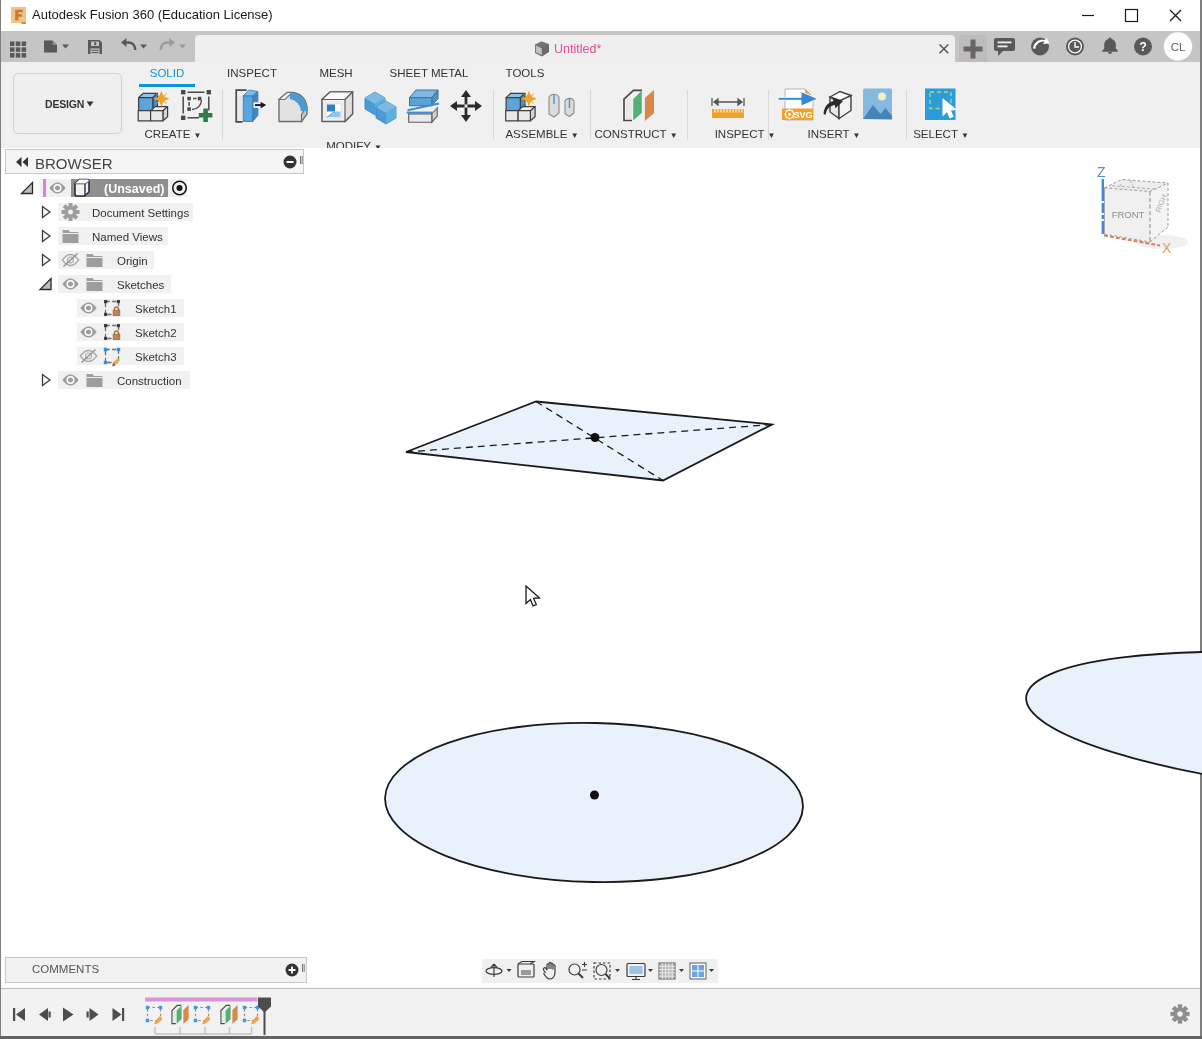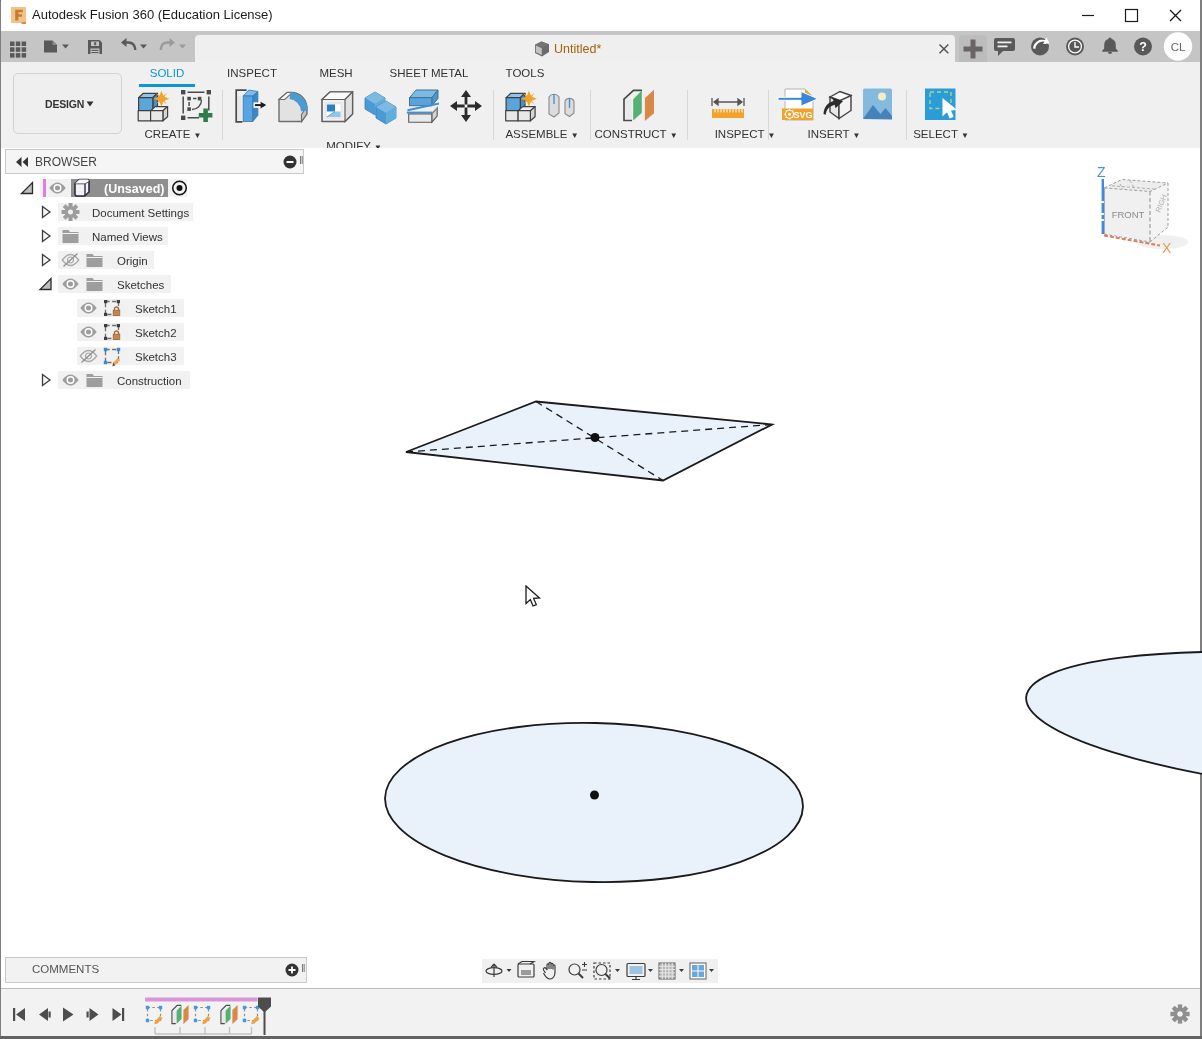--- a/index.html
+++ b/index.html
@@ -64,21 +64,21 @@
   <path d="M171 11.5 h-3.5 c-4.5 0 -6.5 3 -6.8 7.5" fill="none" stroke="#9b9b9b" stroke-width="2.4"></path>
   <path d="M179 13.5 h7 l-3.5 4 z" fill="#9b9b9b"></path>
 </svg>
 
 <div class="abs" id="doctab" style="left:195px;top:34.5px;width:760px;height:27.5px;background:#efefef;border-radius:4px 4px 0 0;"></div>
 <svg class="abs" style="left:533px;top:40px;" width="18" height="18" viewBox="0 0 18 18">
   <path d="M2 4.8 L8.5 1.5 L16 4.2 L16 12 L9 16.5 L2 13 Z" fill="#6b6b6b"></path>
   <path d="M2 4.8 L8.5 1.5 L16 4.2 L9.5 7.5 Z" fill="#757575"></path>
   <path d="M2.8 5.6 L8.8 8.2 L8.8 15 L2.8 12.2 Z" fill="#c2c2c2"></path>
 </svg>
-<span class="abs" style="left:554px;top:41.5px;font-size:12.5px;color:#a16207;">Untitled*</span>
+<span class="abs" style="left:554px;top:41.5px;font-size:12.5px;color:#ec4899;">Untitled*</span>
 <svg class="abs" style="left:938px;top:43px;" width="12" height="12" viewBox="0 0 12 12">
   <path d="M1.5 1.5 L10.3 10.3 M10.3 1.5 L1.5 10.3" stroke="#565656" stroke-width="1.5"></path>
 </svg>
 
 <div class="abs" style="left:959px;top:35px;width:28px;height:27px;background:#bcbcbc;border-radius:4px 4px 0 0;"></div>
 <svg class="abs" style="left:959px;top:33px;" width="28" height="29" viewBox="0 0 28 29">
   <path d="M14 6.5 V25.5 M4.5 16 H23.5" stroke="#6b6464" stroke-width="5"></path>
 </svg>
 
 <svg class="abs" style="left:990px;top:31px;" width="210" height="31" viewBox="0 0 210 31">
@@ -324,21 +324,21 @@
     <path d="M17.5 10 l0 18.5 4.5 -4.3 2.7 6.2 4 -1.7 -2.7 -6.1 6.2 -0.7 z" fill="#fff"></path>
   </g>
 </svg>
 
 <div class="abs" id="canvas" style="left:1px;top:148px;width:1199px;height:840px;background:#ffffff;"></div>
 
 <div class="abs" style="left:5px;top:149px;width:299px;height:25px;background:#f5f5f5;border:1px solid #c9c9c9;">
   <svg class="abs" style="left:9px;top:6px;" width="14" height="12" viewBox="0 0 14 12">
     <path d="M6.5 1 v10 l-5.5 -5 z M13 1 v10 l-5.5 -5 z" fill="#333"></path>
   </svg>
-  <span class="abs" style="left:29px;top:5px;font-size:12px;color:#444;">BROWSER</span>
+  <span class="abs" style="left:29px;top:5px;font-size:15px;color:#444;">BROWSER</span>
   <svg class="abs" style="left:277px;top:5px;" width="14" height="14" viewBox="0 0 14 14">
     <circle cx="7" cy="7" r="6.5" fill="#333"></circle>
       <rect x="3.5" y="6" width="7" height="2" fill="#fff"></rect>
   </svg>
   <span class="abs" style="left:293px;top:4px;font-size:11px;color:#666;">‖</span>
 </div>
 <svg class="abs" style="left:0;top:174px;" width="310" height="230" viewBox="0 0 310 230">
   <defs>
     <g id="tri-c">
         <path d="M0 0 L7.5 5.5 L0 11 Z" fill="#f5f5f5" stroke="#3c3c3c" stroke-width="1.3"></path>

